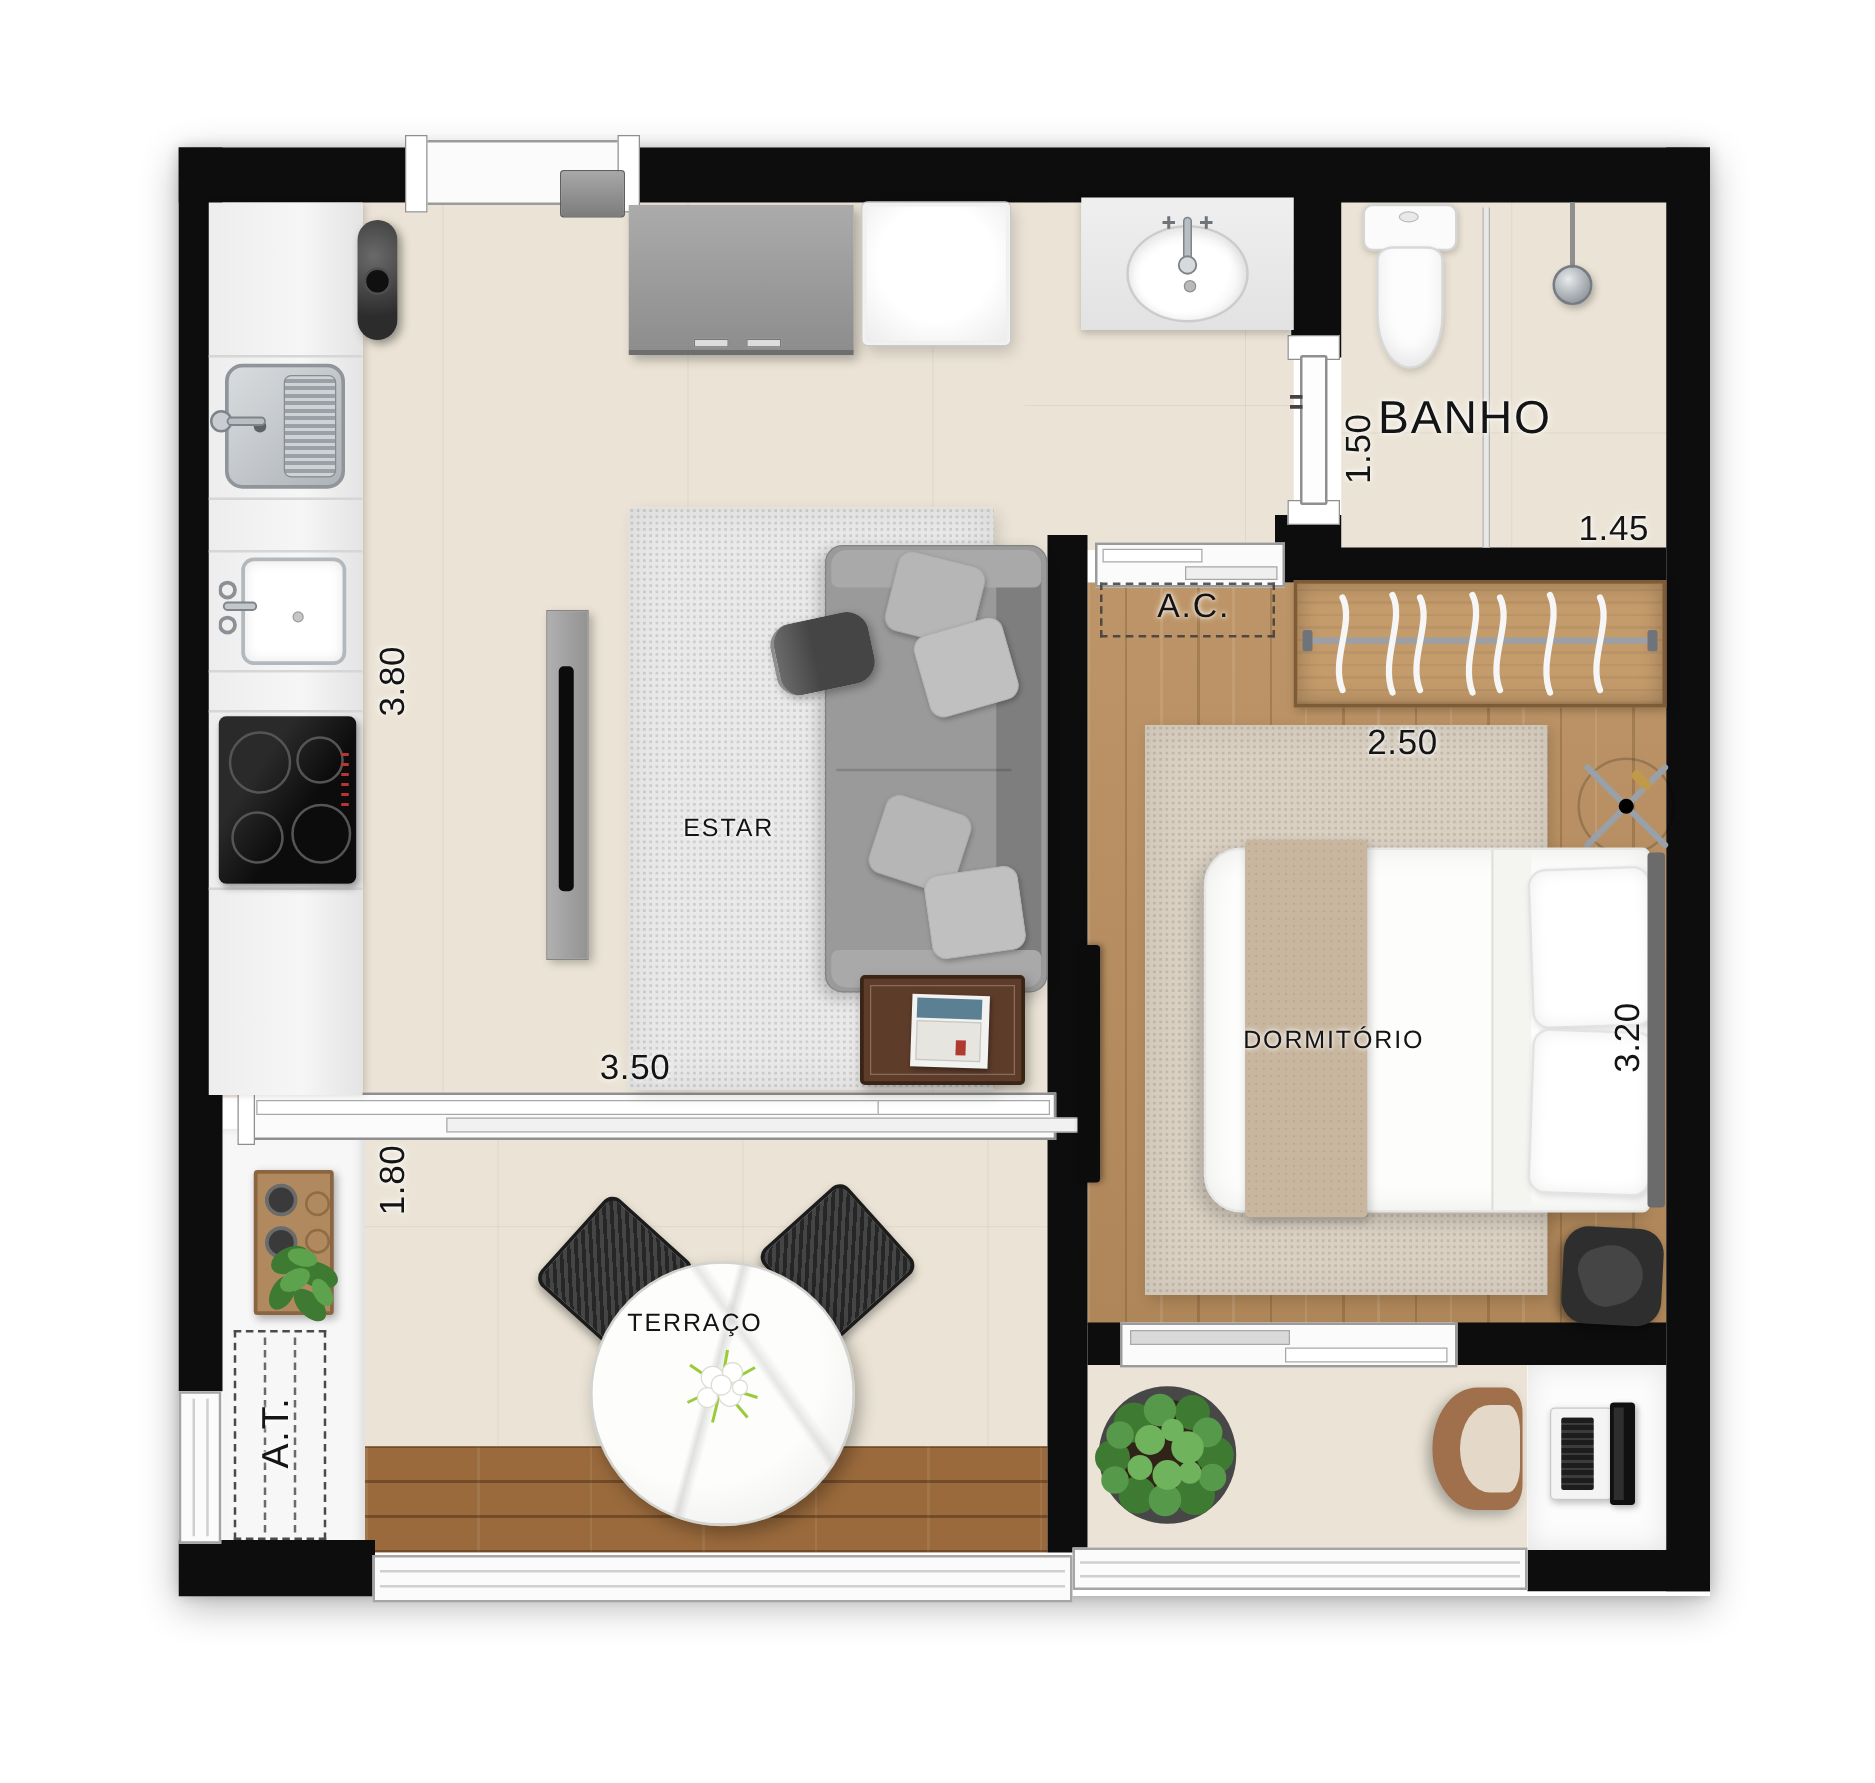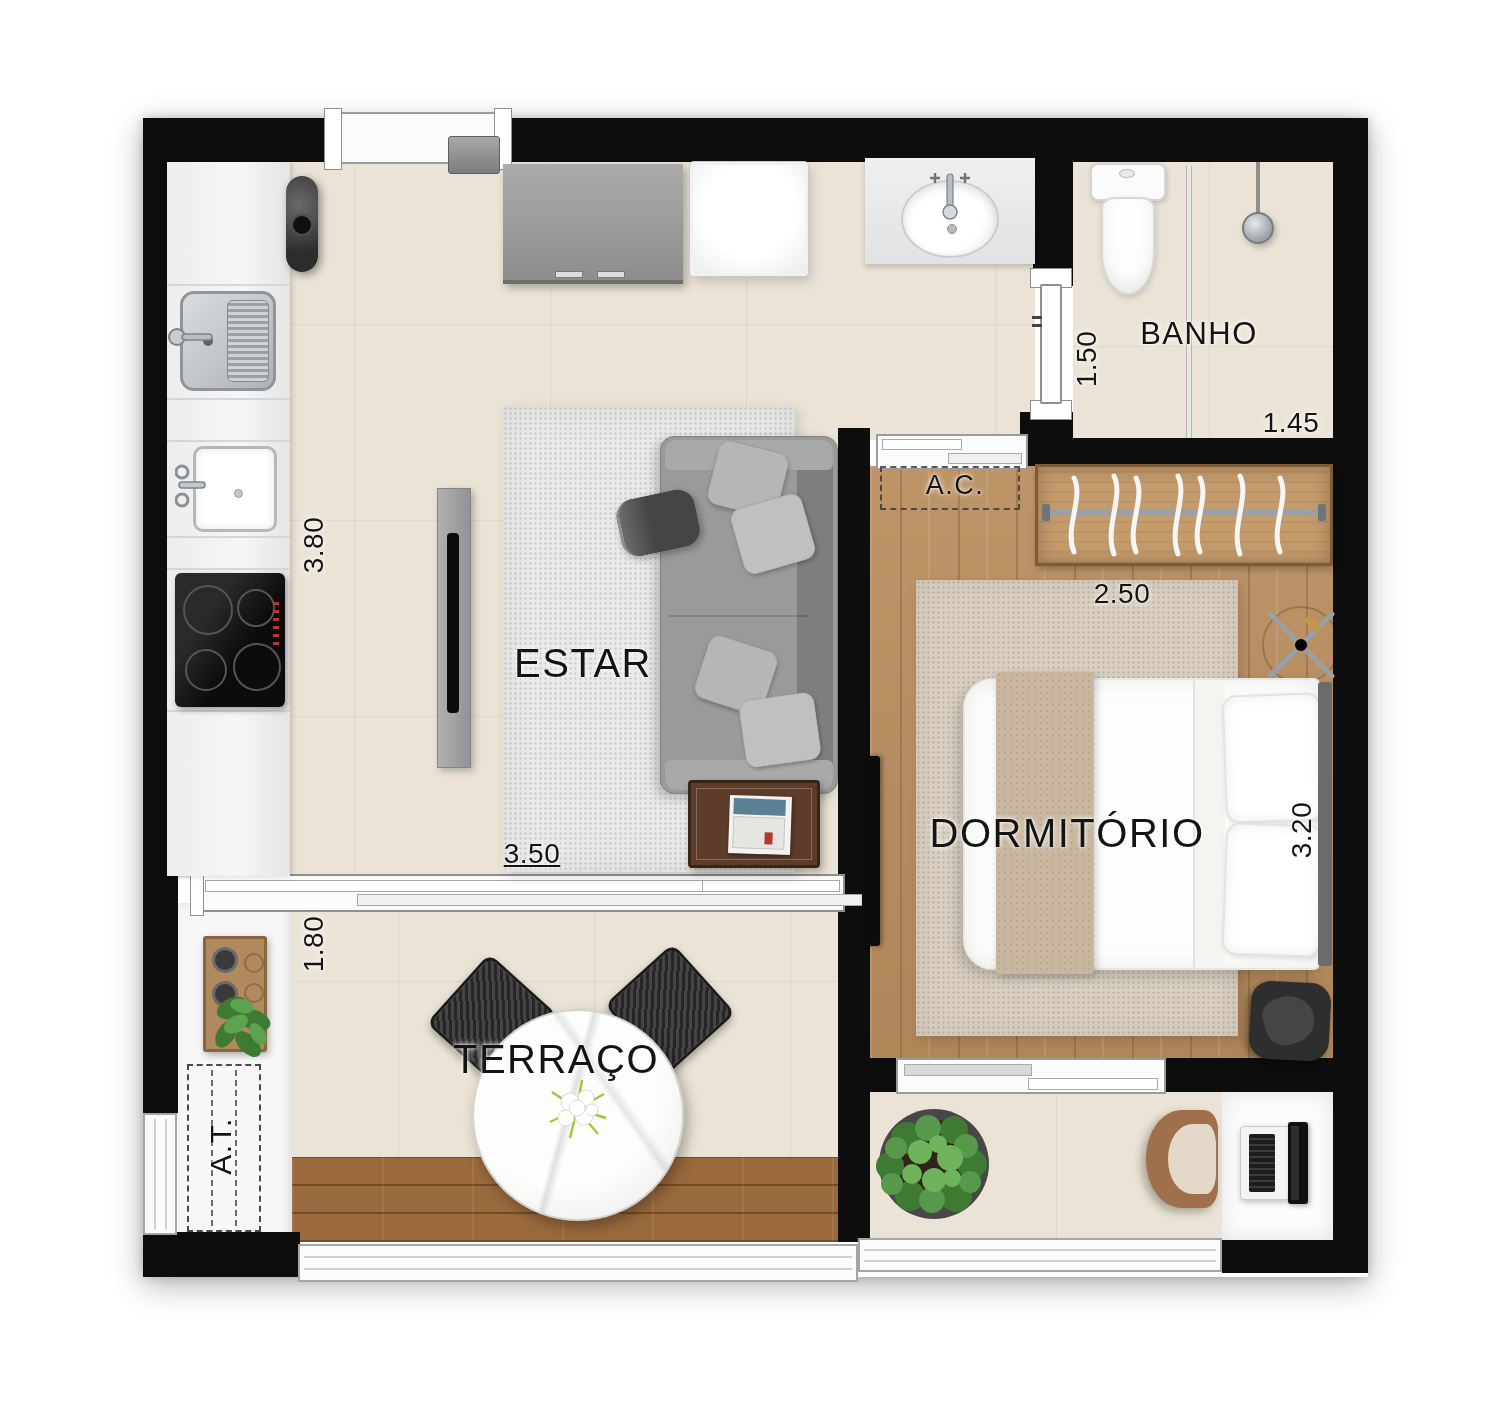--- a/index.html
+++ b/index.html
@@ -1,19 +1,19 @@
 <!DOCTYPE html>
 <html><head>
 <meta charset="utf-8">
 <style>
   html,body{margin:0;padding:0;background:#ffffff;}
   body{width:1500px;height:1426px;position:relative;font-family:"Liberation Sans",sans-serif;overflow:hidden;}
   .abs{position:absolute;box-sizing:border-box;}
   .wall{position:absolute;background:#0d0d0d;box-sizing:border-box;}
-  .lbl{position:absolute;color:#141414;font-size:40px;letter-spacing:1.5px;white-space:nowrap;transform:translate(-50%,-50%);text-shadow:0 0 6px rgba(255,255,255,.95),0 0 3px rgba(255,255,255,.95);}
+  .lbl{position:absolute;color:#141414;font-size:20px;letter-spacing:1.5px;white-space:nowrap;transform:translate(-50%,-50%);text-shadow:0 0 6px rgba(255,255,255,.95),0 0 3px rgba(255,255,255,.95);}
   .dim{font-size:28px;letter-spacing:.5px;}
   .vert{transform:translate(-50%,-50%) rotate(-90deg);}
   .tile{background-color:#ebe4d6;background-image:linear-gradient(rgba(120,110,90,.10) 1px,transparent 1px),linear-gradient(90deg,rgba(120,110,90,.10) 1px,transparent 1px);background-size:196px 196px;background-position:-20px -34px;}
   .wood{background-color:#b98e5e;background-image:repeating-linear-gradient(90deg,rgba(255,255,255,.10) 0 2px,rgba(0,0,0,0) 2px 30px,rgba(92,60,25,.25) 30px 32px,rgba(0,0,0,0) 32px 58px),linear-gradient(180deg,rgba(255,255,255,.06),rgba(0,0,0,.06));}
   .deck{background-color:#9a6a3c;background-image:repeating-linear-gradient(0deg,rgba(40,20,5,.35) 0 2px,rgba(0,0,0,0) 2px 28px),repeating-linear-gradient(90deg,rgba(255,255,255,.08) 0 2px,rgba(0,0,0,0) 2px 90px);}
   .speck{background-image:radial-gradient(rgba(90,80,70,.18) 1.1px,transparent 1.2px);background-size:5px 5px;}
   .win{position:absolute;background:#fbfbfb;border:2px solid #9b9b9b;box-sizing:border-box;}
   .pane{position:absolute;background:#ffffff;border:1px solid #a8a8a8;box-sizing:border-box;}
   .post{position:absolute;background:#ffffff;border:1px solid #8f8f8f;box-sizing:border-box;}
   .pillow{position:absolute;background:#b6b6b6;border-radius:12px;box-shadow:1px 2px 4px rgba(0,0,0,.25);border:1px solid rgba(0,0,0,.08);}
@@ -323,28 +323,28 @@
   <div class="abs" style="left:22px;top:14px;width:48px;height:70px;background:#e4d9c8;border-radius:50% 20% 20% 50%/50% 30% 30% 50%;"></div>
 </div>
 <div class="abs" style="left:1240px;top:1126px;width:50px;height:74px;background:#f4f4f4;border:1px solid #c9c9c9;border-radius:4px;box-shadow:1px 2px 6px rgba(0,0,0,.25);">
   <div class="abs" style="left:8px;top:7px;width:26px;height:58px;background:repeating-linear-gradient(0deg,#1d1d1d 0 4px,#3c3c3c 4px 6px);border-radius:2px;"></div>
 </div>
 <div class="abs" style="left:1288px;top:1122px;width:20px;height:82px;background:#101010;border-radius:3px;box-shadow:2px 2px 5px rgba(0,0,0,.3);">
   <div class="abs" style="left:3px;top:4px;width:8px;height:74px;background:#2e2e2e;"></div>
 </div>
 
 <div class="lbl" style="left:583px;top:663px;">ESTAR</div>
-<div class="lbl dim" style="left:532px;top:854px;text-decoration:underline;">3.50</div>
+<div class="lbl dim" style="left:508px;top:854px;">3.50</div>
 <div class="lbl dim vert" style="left:314px;top:545px;">3.80</div>
 
 <div class="lbl" style="left:556px;top:1059px;">TERRAÇO</div>
 <div class="lbl dim vert" style="left:314px;top:944px;">1.80</div>
 
 <div class="lbl" style="left:1067px;top:833px;">DORMITÓRIO</div>
 <div class="lbl dim" style="left:1091px;top:594px;margin-left:31px;">2.50</div>
 <div class="lbl dim vert" style="left:1302px;top:830px;">3.20</div>
 
-<div class="lbl" style="left:1199px;top:334px;font-size:31px;">BANHO</div>
+<div class="lbl" style="left:1172px;top:334px;font-size:37px;">BANHO</div>
 <div class="lbl dim vert" style="left:1087px;top:359px;">1.50</div>
 <div class="lbl dim" style="left:1291px;top:423px;">1.45</div>
 
 <div class="lbl" style="left:955px;top:485px;font-size:27px;">A.C.</div>
 <div class="lbl vert" style="left:221px;top:1146px;font-size:30px;">A.T.</div>
 
 </body></html>

